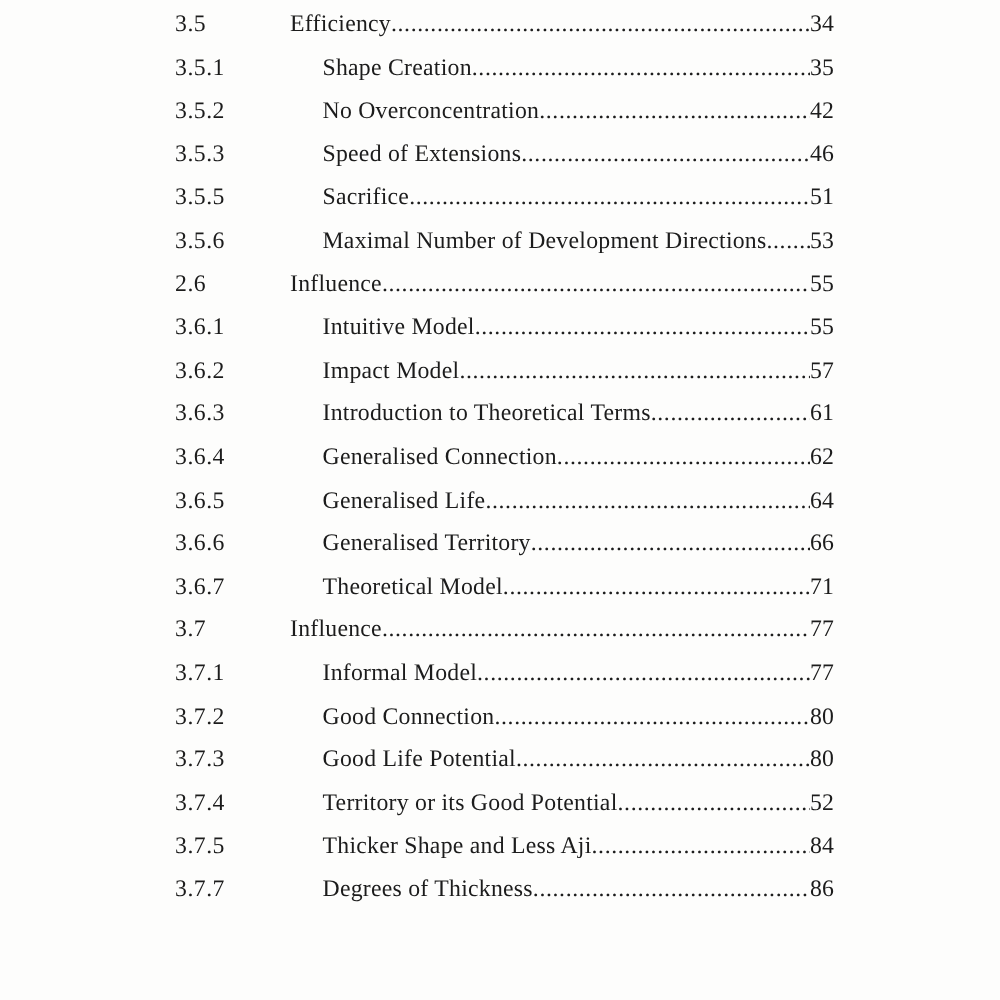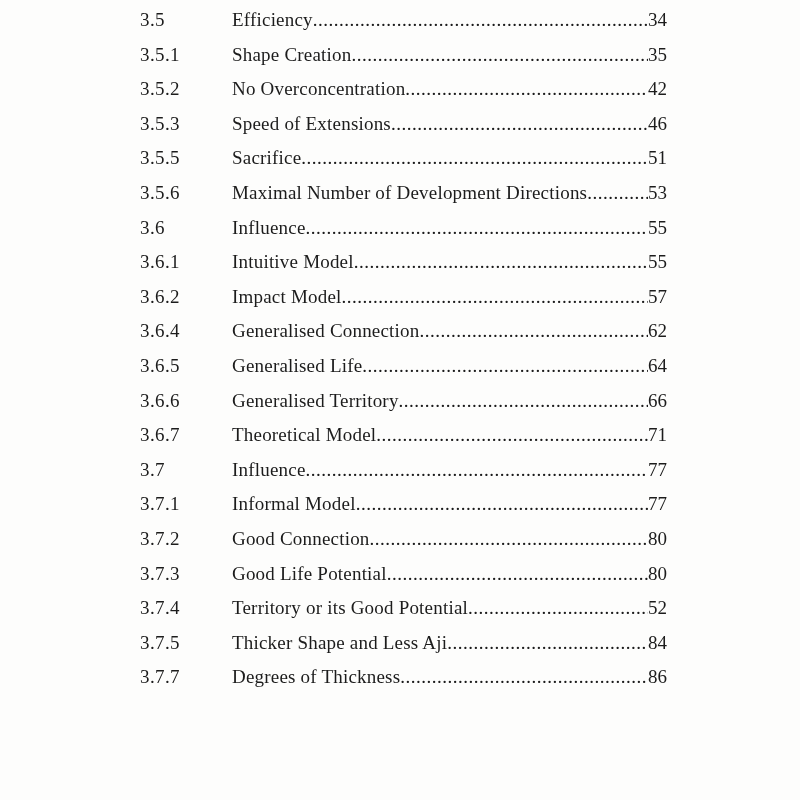--- a/index.html
+++ b/index.html
@@ -37,20 +37,21 @@
   .num {
     flex: 0 0 92px;
     letter-spacing: 0.4px;
   }
   .title {
     flex: 0 0 auto;
     letter-spacing: 0.2px;
     font-family: Liberation Serif, serif;
   }
   .row.level-2 .title {
+    margin-left: 26px;
   }
   .leader {
     flex: 1 1 auto;
     overflow: hidden;
     white-space: nowrap;
   }
   .leader::after {
     content: "..........................................................................................................................................................................";
     letter-spacing: 0.5px;
   }
@@ -101,40 +102,46 @@
   </div>
 
   <div class="row level-2">
     <span class="num">3.5.6</span>
     <span class="title">Maximal Number of Development Directions</span>
     <span class="leader"></span>
     <span class="page-num">53</span>
   </div>
 
   <div class="row level-1">
-    <span class="num">3.6</span>
+    <span class="num">2.6</span>
     <span class="title">Influence</span>
     <span class="leader"></span>
     <span class="page-num">55</span>
   </div>
 
   <div class="row level-2">
     <span class="num">3.6.1</span>
     <span class="title">Intuitive Model</span>
     <span class="leader"></span>
     <span class="page-num">55</span>
   </div>
 
   <div class="row level-2">
     <span class="num">3.6.2</span>
     <span class="title">Impact Model</span>
     <span class="leader"></span>
     <span class="page-num">57</span>
   </div>
 
+  <div class="row level-2">
+    <span class="num">3.6.3</span>
+    <span class="title">Introduction to Theoretical Terms</span>
+    <span class="leader"></span>
+    <span class="page-num">61</span>
+  </div>
 
   <div class="row level-2">
     <span class="num">3.6.4</span>
     <span class="title">Generalised Connection</span>
     <span class="leader"></span>
     <span class="page-num">62</span>
   </div>
 
   <div class="row level-2">
     <span class="num">3.6.5</span>

